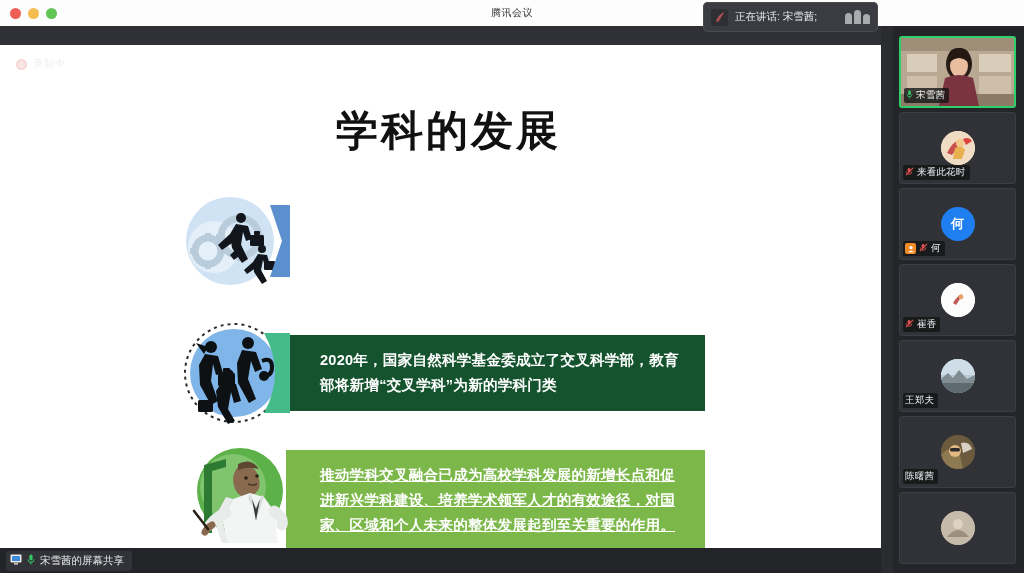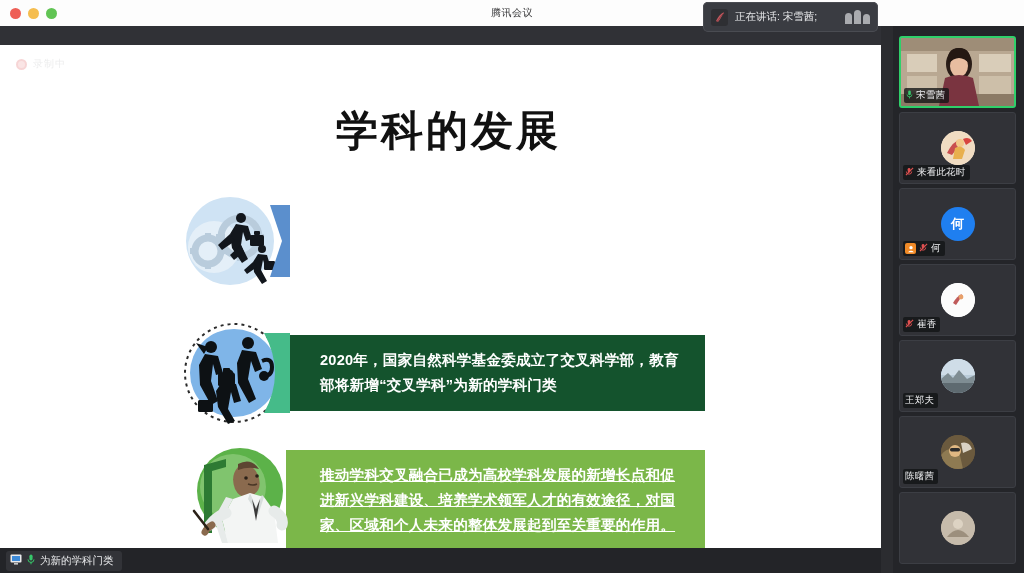--- a/index.html
+++ b/index.html
@@ -244,21 +244,21 @@
           <rect x="4" y="9.2" width="4" height="1.3" fill="#e9eaec"></rect>
         </svg>
       </span>
       <span class="mic">
         <svg width="8" height="11" viewBox="0 0 8 11" aria-hidden="true">
           <rect x="2.4" y="0.6" width="3.2" height="5.8" rx="1.6" fill="#36c76a"></rect>
           <path d="M1 5.4 a3 3 0 0 0 6 0" stroke="#36c76a" stroke-width="1" fill="none"></path>
           <rect x="3.5" y="8" width="1" height="2.3" fill="#36c76a"></rect>
         </svg>
       </span>
-      <span class="lbl">为新的学科门类</span>
+      <span class="lbl">宋雪茜的屏幕共享</span>
     </div>
   </div>
 
   <div id="gutter"></div>
 
   <div id="sidebar">
 
     <div class="tile active">
       <div class="tile-bg">
         <svg width="115" height="68" viewBox="0 0 115 68" preserveAspectRatio="none">

